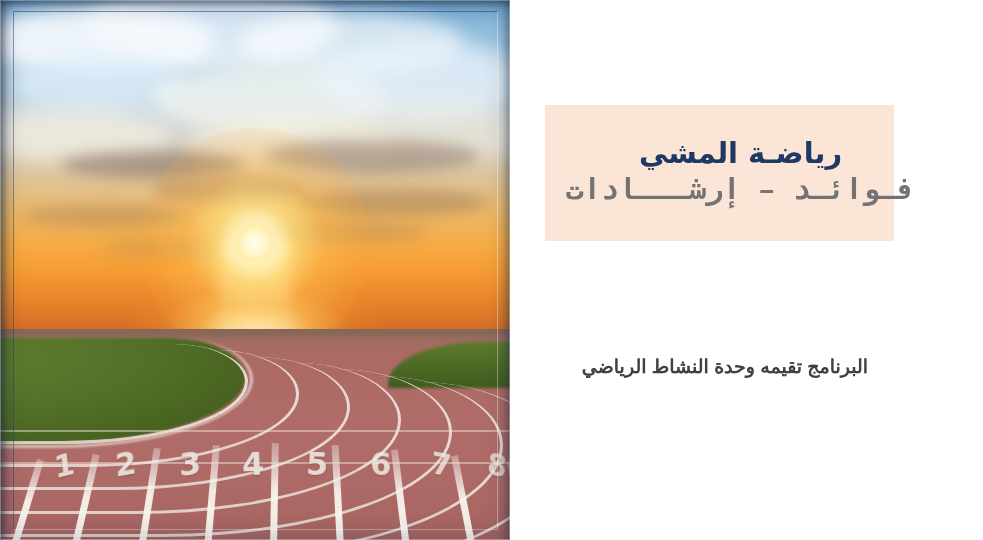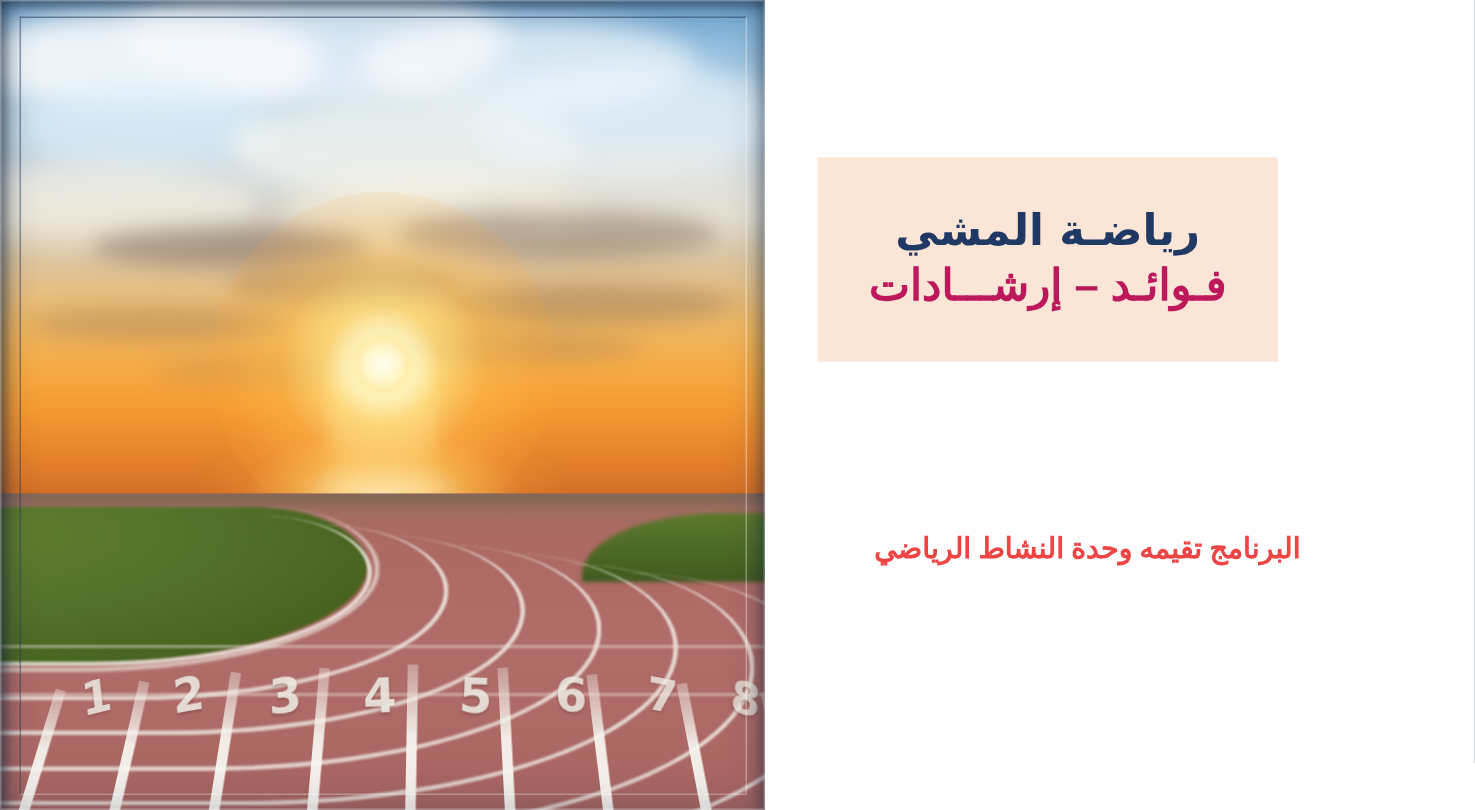--- a/index.html
+++ b/index.html
@@ -283,52 +283,53 @@
     top: 105px;
     width: 307px;
     height: 136px;
     background: #fae5d7;
     display: flex;
     flex-direction: column;
     align-items: center;
     justify-content: center;
     gap: 6px;
     direction: rtl;
+    padding-left: 42px;
   }
   #title-line-1 {
     color: #1f3864;
     font-family: "DejaVu Sans", sans-serif;
     font-weight: 700;
     font-size: 29px;
     line-height: 1.1;
     letter-spacing: 0.5px;
     white-space: nowrap;
   }
   #title-line-2 {
-    color: #be185d;
-    font-family: Liberation Sans, sans-serif;
+    color: #737373;
+    font-family: Liberation Mono, monospace;
     font-weight: 700;
     font-size: 29px;
     line-height: 1.1;
     letter-spacing: 0.5px;
     white-space: nowrap;
   }
 
   
   #credits {
     position: absolute;
     left: 500px;
     top: 352px;
     width: 450px;
     direction: rtl;
     text-align: center;
   }
   .credit-line {
-    color: #ef4444;
-    font-family: Liberation Serif, serif;
+    color: #404040;
+    font-family: Liberation Sans, sans-serif;
     font-weight: 700;
     font-size: 19px;
     line-height: 1.55;
     white-space: nowrap;
   }
 </style>
 </head>
 <body>
 
 <div id="slide">

